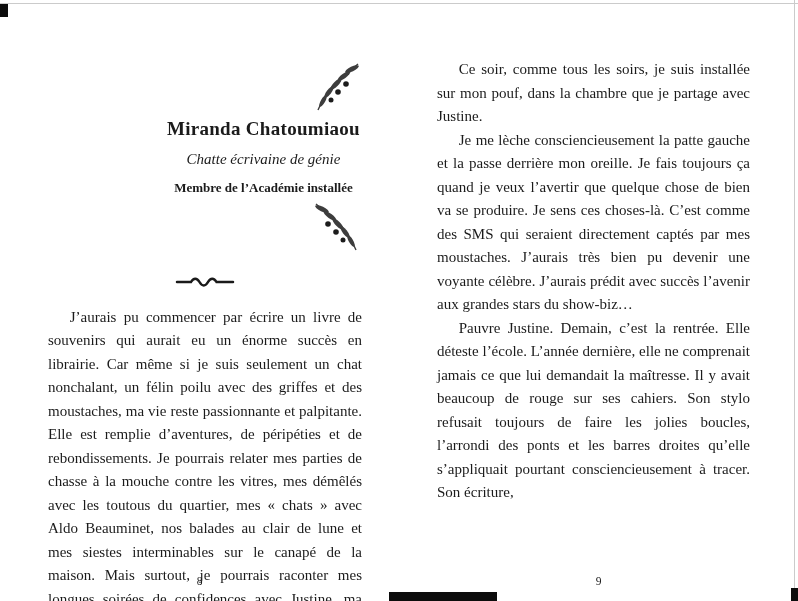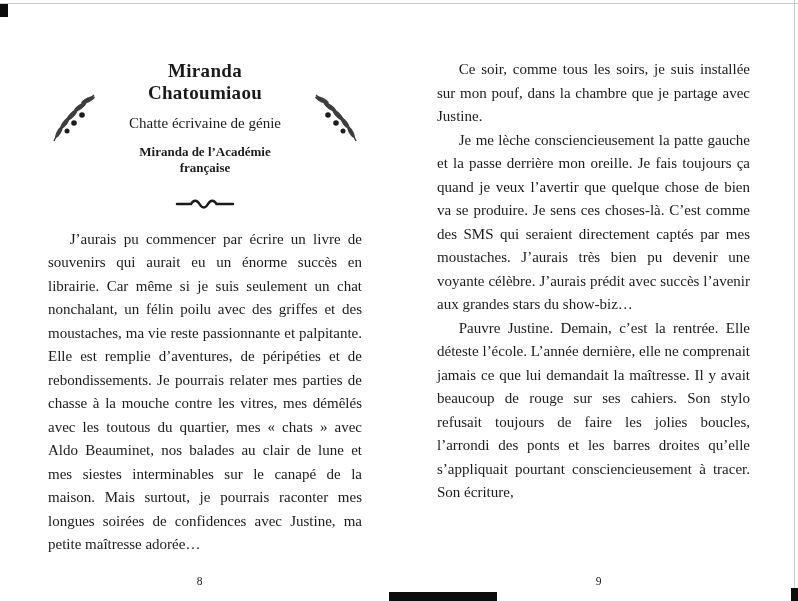--- a/index.html
+++ b/index.html
@@ -7,26 +7,26 @@
     width:798px; height:601px; position:relative; overflow:hidden;
     background:#ffffff; color:#1b1b1b;
     font-family:"Liberation Serif","DejaVu Serif",serif;
   }
   .spread { display:flex; width:798px; height:601px; }
   .page { position:relative; width:399px; height:601px; }
   .content { position:relative; }
   .page-left  .content { padding:60px 37px 0 48px; }
   .page-right .content { padding:58px 48px 0 38px; }
 
-  .chapter-header { display:flex; align-items:center; justify-content:center; gap:20px; }
+  .chapter-header { display:flex; align-items:flex-end; justify-content:center; gap:4px;flex-direction:column; }
   .laurel { flex:0 0 auto; display:block; line-height:0; }
   .laurel.flip svg { transform:scaleX(-1); }
   .header-text { text-align:center; padding:0 2px; }
   .chapter-title { margin:0; font-size:19px; line-height:1.15; font-weight:700; letter-spacing:.3px; }
-  .chapter-subtitle { margin:11px 0 0; font-size:15px; }
+  .chapter-subtitle { margin:11px 0 0; font-size:15px; font-style:italic; }
   .chapter-affiliation { margin:12px 0 0; font-size:13px; font-weight:700; }
 
   .divider { width:64px; margin:22px auto 18px; display:flex; justify-content:center; line-height:0; }
 
   .body-text p {
     margin:0; font-size:15px; line-height:23.5px;
     text-align:justify; text-indent:1.45em;
   }
 
   .folio { position:absolute; left:0; right:0; bottom:14px; text-align:center; font-size:11.5px; }
@@ -57,21 +57,21 @@
             <ellipse cx="11" cy="41" rx="6.5" ry="2.2" fill="#3d3d3d" transform="rotate(-60 11 41)"></ellipse>
             <circle cx="34" cy="24" r="2.8" fill="#1c1c1c"></circle>
             <circle cx="26" cy="32" r="2.8" fill="#1c1c1c"></circle>
             <circle cx="19" cy="40" r="2.5" fill="#1c1c1c"></circle>
           </svg>
         </span>
 
         <div class="header-text">
           <h1 class="chapter-title">Miranda Chatoumiaou</h1>
           <p class="chapter-subtitle">Chatte écrivaine de génie</p>
-          <p class="chapter-affiliation">Miranda de l’Académie française</p>
+          <p class="chapter-affiliation">Membre de l’Académie installée</p>
         </div>
 
         <span class="laurel flip">
           <svg width="50" height="54" viewBox="0 0 50 54" aria-hidden="true">
             <path d="M46 4 C34 14 16 26 6 50" stroke="#3d3d3d" stroke-width="1.4" fill="none"></path>
             <ellipse cx="40" cy="9" rx="7.5" ry="2.4" fill="#3d3d3d" transform="rotate(-25 40 9)"></ellipse>
             <ellipse cx="32" cy="16" rx="7.5" ry="2.4" fill="#3d3d3d" transform="rotate(-35 32 16)"></ellipse>
             <ellipse cx="24" cy="24" rx="7.5" ry="2.4" fill="#3d3d3d" transform="rotate(-45 24 24)"></ellipse>
             <ellipse cx="17" cy="32" rx="7" ry="2.3" fill="#3d3d3d" transform="rotate(-52 17 32)"></ellipse>
             <ellipse cx="11" cy="41" rx="6.5" ry="2.2" fill="#3d3d3d" transform="rotate(-60 11 41)"></ellipse>

